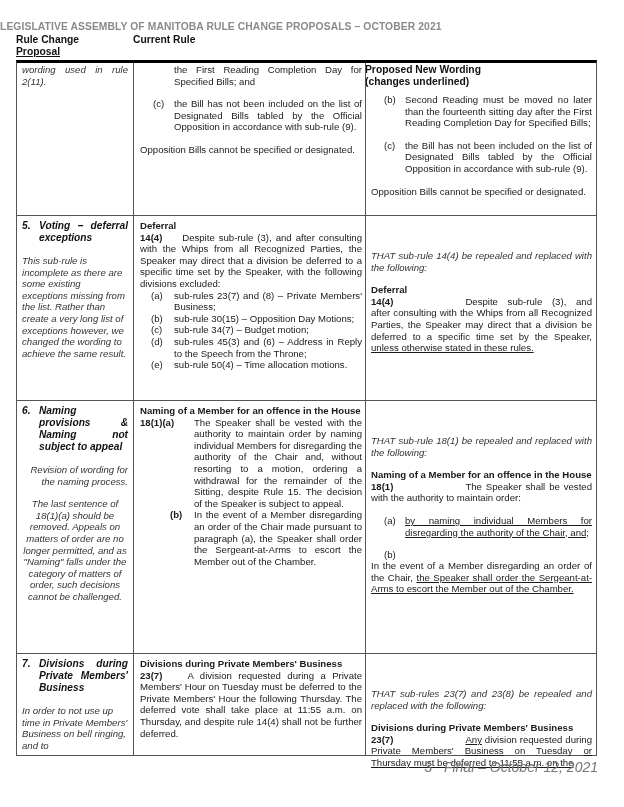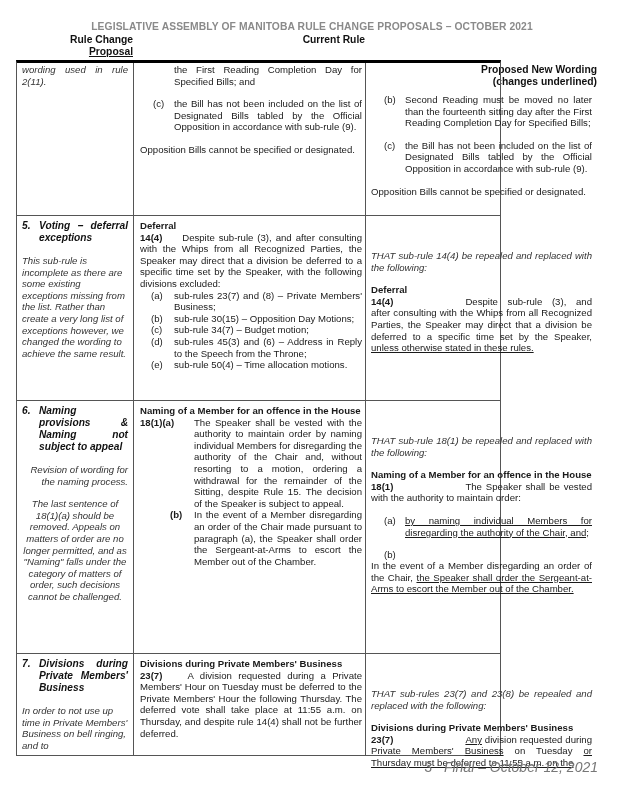--- a/index.html
+++ b/index.html
@@ -1,25 +1,25 @@
 <!DOCTYPE html>
 <html><head>
 <meta charset="utf-8">
 <style>
   html, body { margin:0; padding:0; background:#ffffff; }
   body { width:624px; height:807px; position:relative; overflow:hidden;
          font-family:"Liberation Sans", sans-serif; color:#1a1a1a; font-size:9.6px; line-height:11.6px; }
-  .doc-title { position:absolute; top:21px; left:0; width:624px; text-align:center;
+  .doc-title { position:absolute; top:21px; left:0; width:624px; 
                font-size:10.3px; font-weight:bold; color:#8a8a8a; letter-spacing:0.1px; }
-  .hdr { position:absolute; top:34px; font-weight:bold; font-size:10.3px; line-height:12px; text-align:right; color:#111; }
+  .hdr { position:absolute; top:34px; font-weight:bold; font-size:10.3px; line-height:12px; text-align:left; color:#111; }
   .hdr.c1 { left:16px; width:117px; }
   .hdr.c2 { left:133px; width:232px; }
   .hdr.c3 { left:365px; width:232px; }
   .u { text-decoration:underline; }
-  .table { position:absolute; left:16px; top:60px; width:485px; height:696px;
+  .table { position:absolute; left:16px; top:60px; width:581px; height:696px;
            border-left:1px solid #555; border-right:1px solid #555; border-bottom:1px solid #555; border-top:3px solid #000; box-sizing:border-box; }
   .vline { position:absolute; top:0; bottom:0; width:1px; background:#555; }
   .hline { position:absolute; left:0; right:0; height:1px; background:#555; }
   .cell { position:absolute; box-sizing:border-box; padding:0 5px; text-align:justify; }
   .c1 { left:0; width:116px; }
   .c2 { left:118px; width:232px; }
   .c3 { left:349px; width:231px;margin-top:30px; }
   .ital { font-style:italic; color:#333; }
   .b { font-weight:bold; }
   .p { margin:0; }

